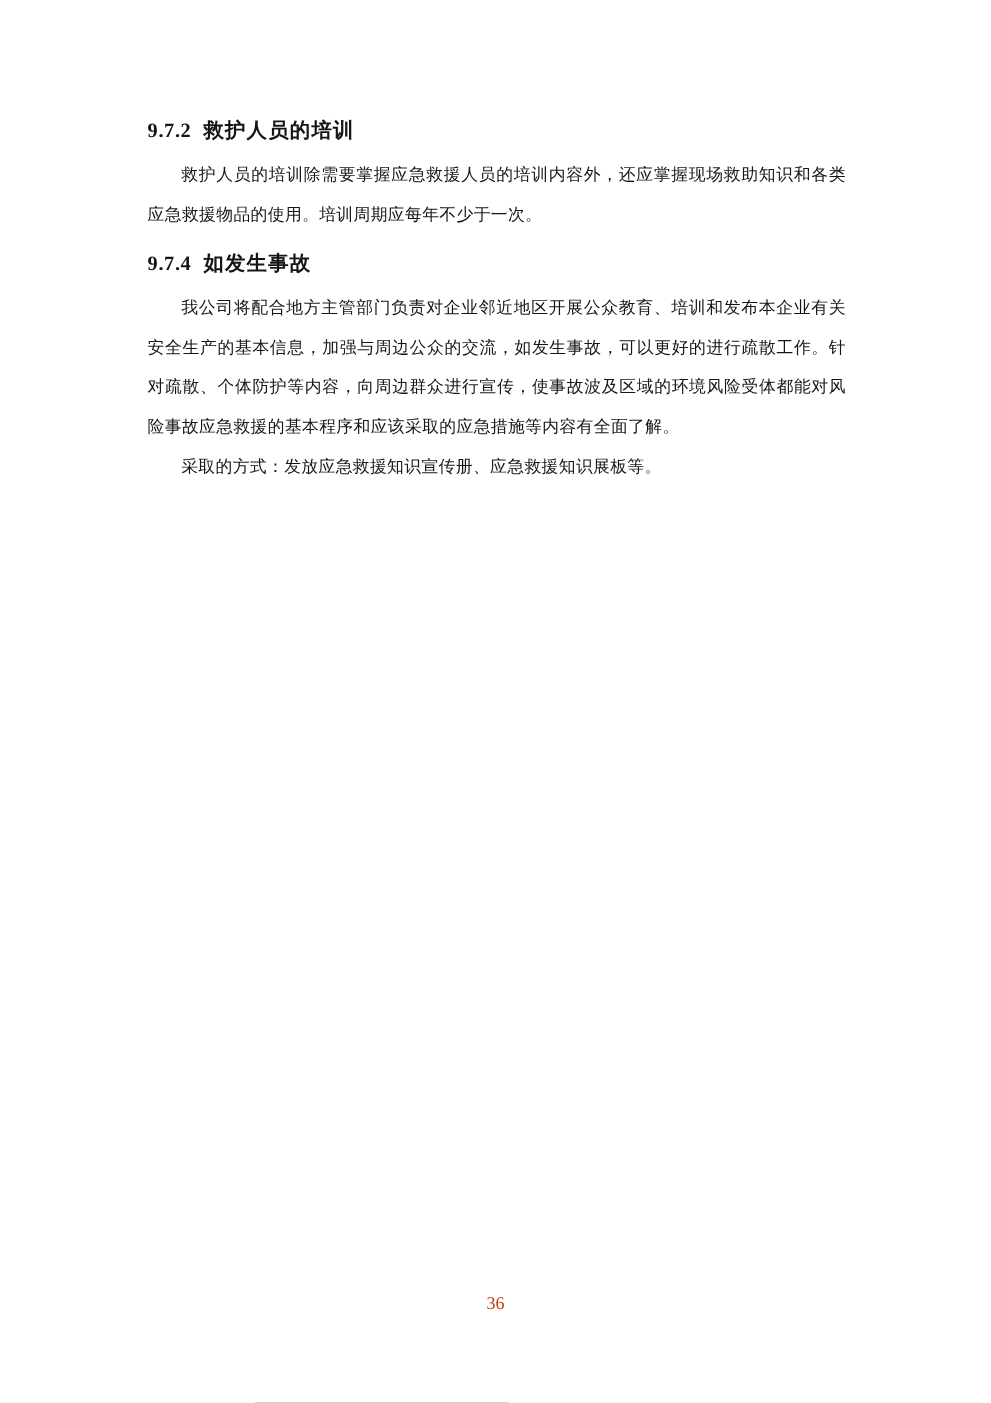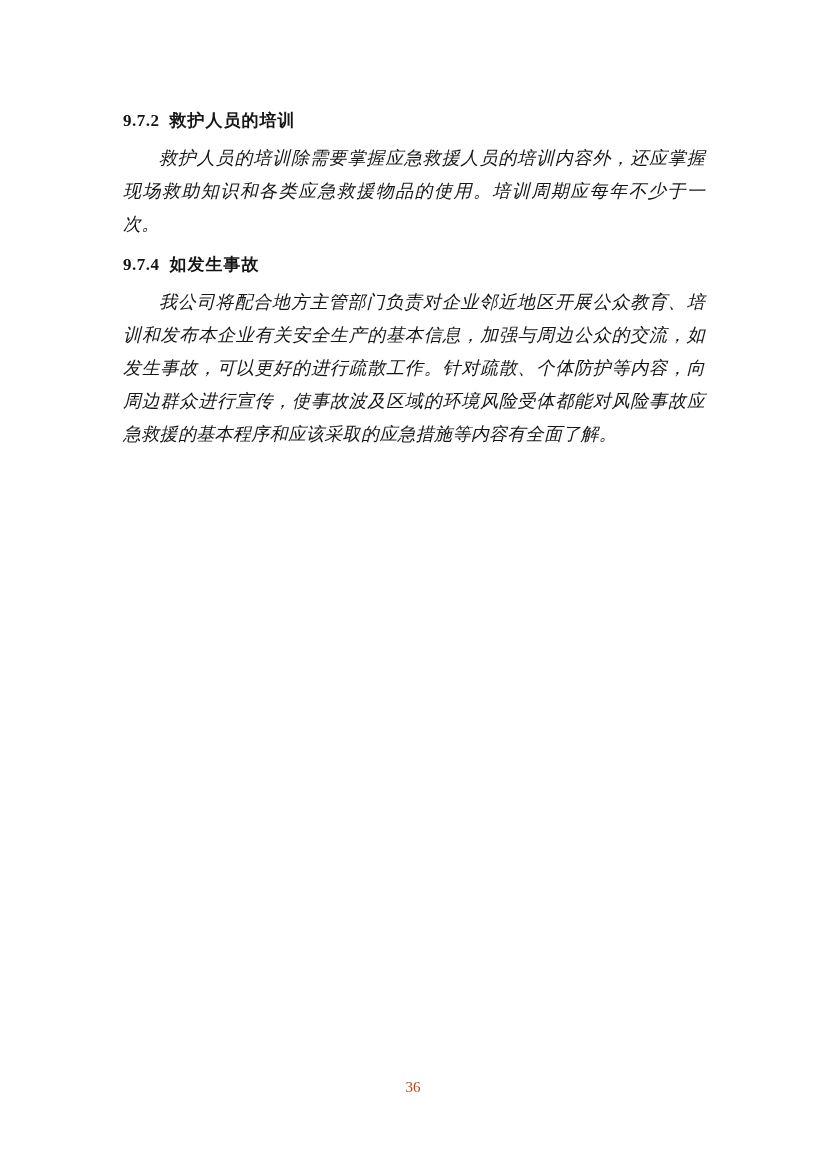--- a/index.html
+++ b/index.html
@@ -9,21 +9,21 @@
     width: 826px;
     height: 1169px;
     margin: 0 auto;
     background: #ffffff;
     color: #151515;
     overflow: hidden;
     font-family: "Liberation Serif", "DejaVu Serif", serif;
   }
   .content {
     position: absolute;
-    top: 104px;
+    top: 92px;
     left: 123px;
     width: 582px;
   }
   .section-heading {
     font-size: 17px;
     line-height: 33px;
     font-weight: bold;
     margin-top: 7px;
     margin-bottom: 5px;
     white-space: nowrap;
@@ -32,26 +32,25 @@
     font-family: "Liberation Serif", "DejaVu Serif", serif;
     letter-spacing: 0.5px;
   }
   .section-heading .h-title {
     font-family: "Liberation Sans", "DejaVu Sans", sans-serif;
     margin-left: 10px;
     letter-spacing: 1px;
   }
   .section-heading:first-child { margin-top: 0; }
   .para {
-    font-size: 18px;
+    font-size: 14px;
     line-height: 33px;
     text-align: justify;
     text-indent: 2em;
     letter-spacing: 0.3px;
-    font-style: italic;
   }
   .footer {
     position: absolute;
     left: 0;
     top: 1077px;
     width: 100%;
     text-align: center;
     font-size: 15px;
     line-height: 20px;
     color: #c2410c;
@@ -66,19 +65,20 @@
     <div class="section-heading">
       <span class="h-num">9.7.2</span><span class="h-title">救护人员的培训</span>
     </div>
     <p class="para">救护人员的培训除需要掌握应急救援人员的培训内容外，还应掌握现场救助知识和各类应急救援物品的使用。培训周期应每年不少于一次。</p>
 
 
     <div class="section-heading">
       <span class="h-num">9.7.4</span><span class="h-title">如发生事故</span>
     </div>
     <p class="para">我公司将配合地方主管部门负责对企业邻近地区开展公众教育、培训和发布本企业有关安全生产的基本信息，加强与周边公众的交流，如发生事故，可以更好的进行疏散工作。针对疏散、个体防护等内容，向周边群众进行宣传，使事故波及区域的环境风险受体都能对风险事故应急救援的基本程序和应该采取的应急措施等内容有全面了解。</p>
+    <p class="para">采取的方式：发放应急救援知识宣传册、应急救援知识展板等。</p>
 
   </div>
 
   <div class="footer">
     <span>36</span>
   </div>
 </div>
 
 </body></html>

